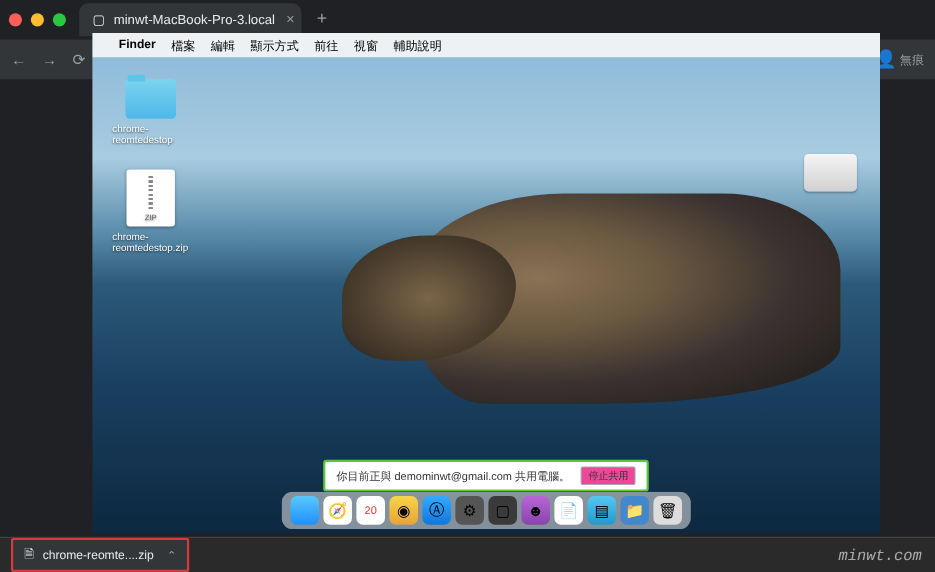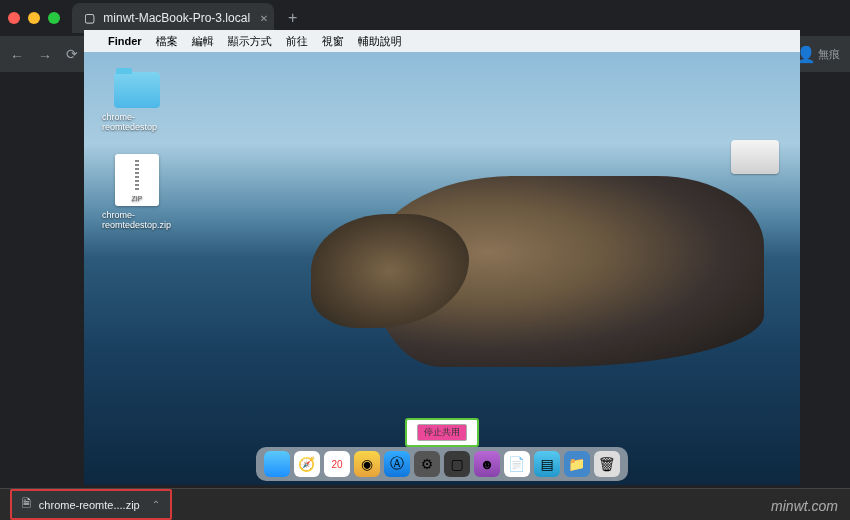--- a/index.html
+++ b/index.html
@@ -28,21 +28,21 @@
 .zip-ico::after{content:"ZIP";position:absolute;bottom:4px;left:0;right:0;font-size:7px;color:#666;text-align:center}
 .zip-ico::before{content:"";position:absolute;top:6px;left:50%;width:4px;height:30px;background:repeating-linear-gradient(0deg,#888 0 2px,#fff 2px 4px);transform:translateX(-50%)}
 .drive-ico{width:48px;height:34px;background:linear-gradient(180deg,#f5f5f5,#d0d0d0);border-radius:4px;margin:0 auto 4px;box-shadow:0 1px 2px rgba(0,0,0,0.3)}
 .share-bar{position:absolute;bottom:38px;left:50%;transform:translateX(-50%);background:#fff;border:2px solid #5cc73c;border-radius:3px;padding:4px 10px;font-size:10px;color:#333;display:flex;align-items:center;gap:10px}
 .share-btn{border:1px solid #aaa;padding:1px 6px;border-radius:2px;font-size:9px;background:#ec4899}
 .dock{position:absolute;bottom:4px;left:50%;transform:translateX(-50%);background:rgba(230,230,230,0.55);border-radius:10px;padding:4px 8px;display:flex;gap:4px;backdrop-filter:blur(10px)}
 .dock-item{width:26px;height:26px;border-radius:6px;display:flex;align-items:center;justify-content:center;font-size:14px}
 .download-bar{position:absolute;left:0;right:0;bottom:0;height:32px;background:#2a2a2a;border-top:1px solid #444;display:flex;align-items:center;padding:0 10px}
 .dl-item{border:2px solid #d63b3b;background:#323639;color:#e8eaed;font-size:11px;padding:4px 10px;display:flex;align-items:center;gap:8px;border-radius:2px}
 .dl-caret{color:#9aa0a6;font-size:10px;margin-left:4px}
-.watermark{position:absolute;right:12px;bottom:6px;color:rgba(255,255,255,0.6);font-size:14px;font-style:italic;font-family:Liberation Sans, sans-serif}
+.watermark{position:absolute;right:12px;bottom:6px;color:rgba(255,255,255,0.6);font-size:14px;font-style:italic;font-family:Liberation Mono, monospace}
 .flag{display:inline-block;width:16px;height:10px;background:linear-gradient(180deg,#b22234 0 15%,#fff 15% 30%,#b22234 30% 45%,#fff 45% 60%,#b22234 60% 75%,#fff 75% 90%,#b22234 90%);position:relative;vertical-align:middle}
 .flag::before{content:"";position:absolute;left:0;top:0;width:7px;height:5px;background:#3c3b6e}
 </style>
 </head>
 <body>
 
 <div class="chrome-top">
   <div class="traffic">
     <span style="background:#ff5f57"></span>
       <span style="background:#febc2e"></span>
@@ -92,20 +92,21 @@
   <div class="desk-icon" style="left:18px;top:124px">
     <div class="zip-ico"></div>
     <div>chrome-reomtedestop.zip</div>
   </div>
   <div class="desk-icon" style="right:10px;top:110px;left:auto">
     <div class="drive-ico"></div>
     <div></div>
   </div>
 
   <div class="share-bar">
+    <span>你目前正與 demominwt@gmail.com 共用電腦。</span>
     <span class="share-btn">停止共用</span>
   </div>
 
   <div class="dock">
     <div class="dock-item" style="background:linear-gradient(#5ac8fa,#1e90ff)"></div>
     <div class="dock-item" style="background:#fff">🧭</div>
     <div class="dock-item" style="background:#fff">
         <span style="font-size:10px;color:#e33">20</span>
       </div>
     <div class="dock-item" style="background:linear-gradient(#f8d448,#e8a33a)">◉</div>

